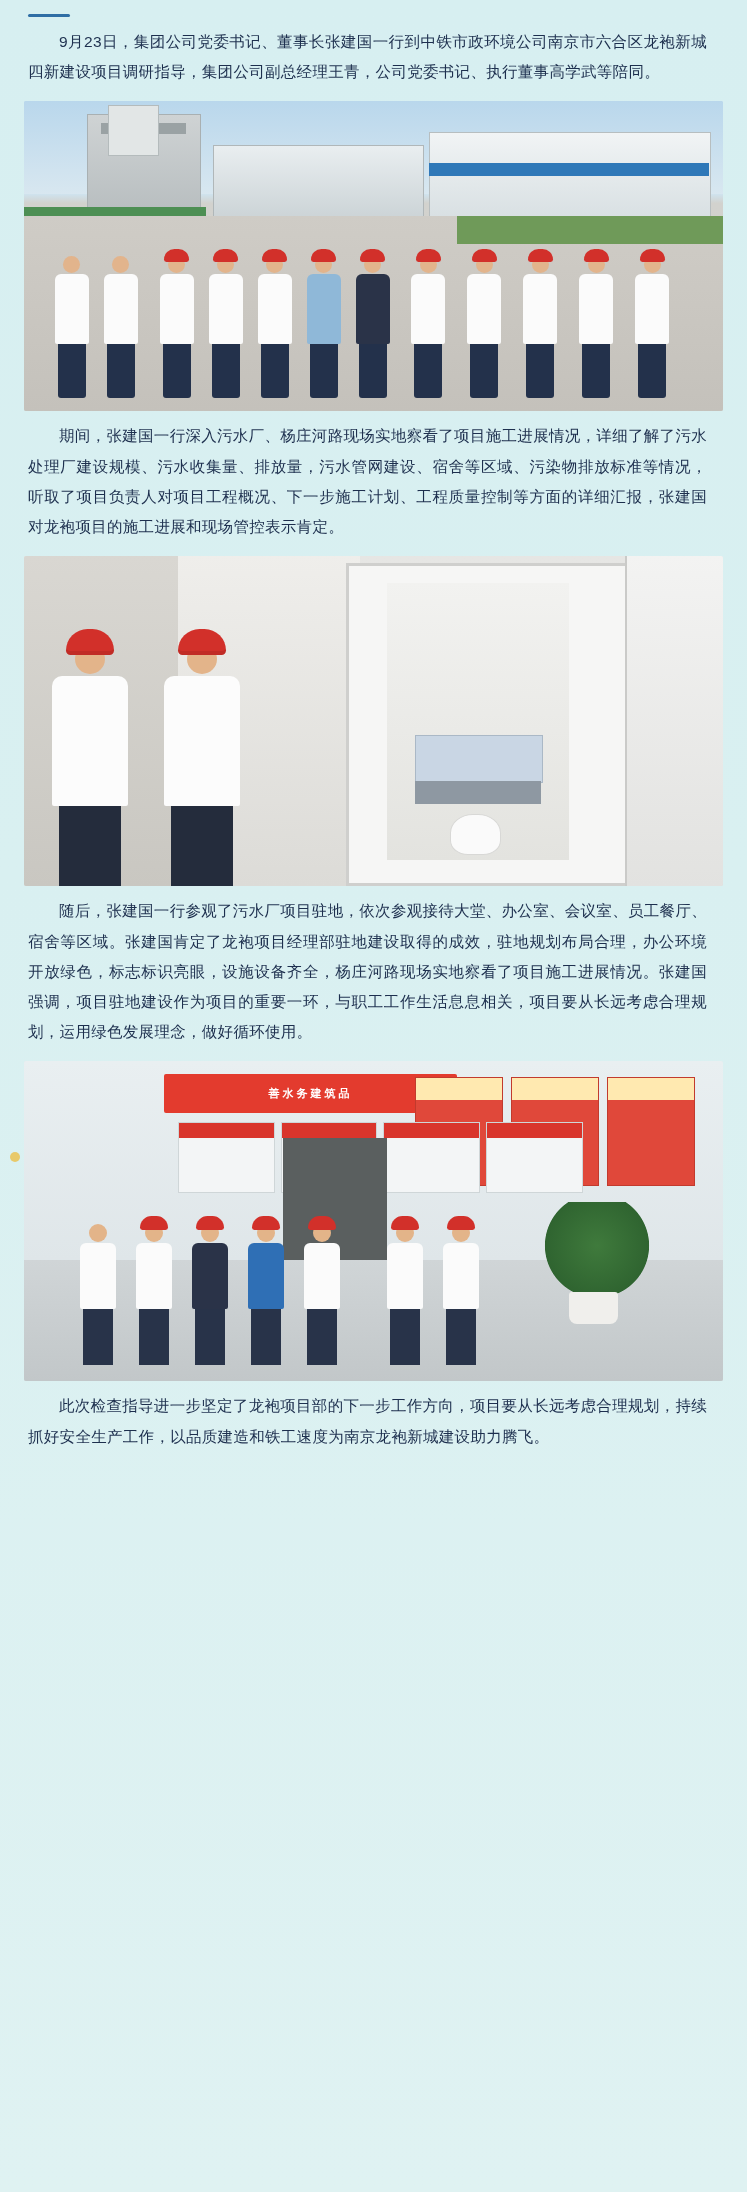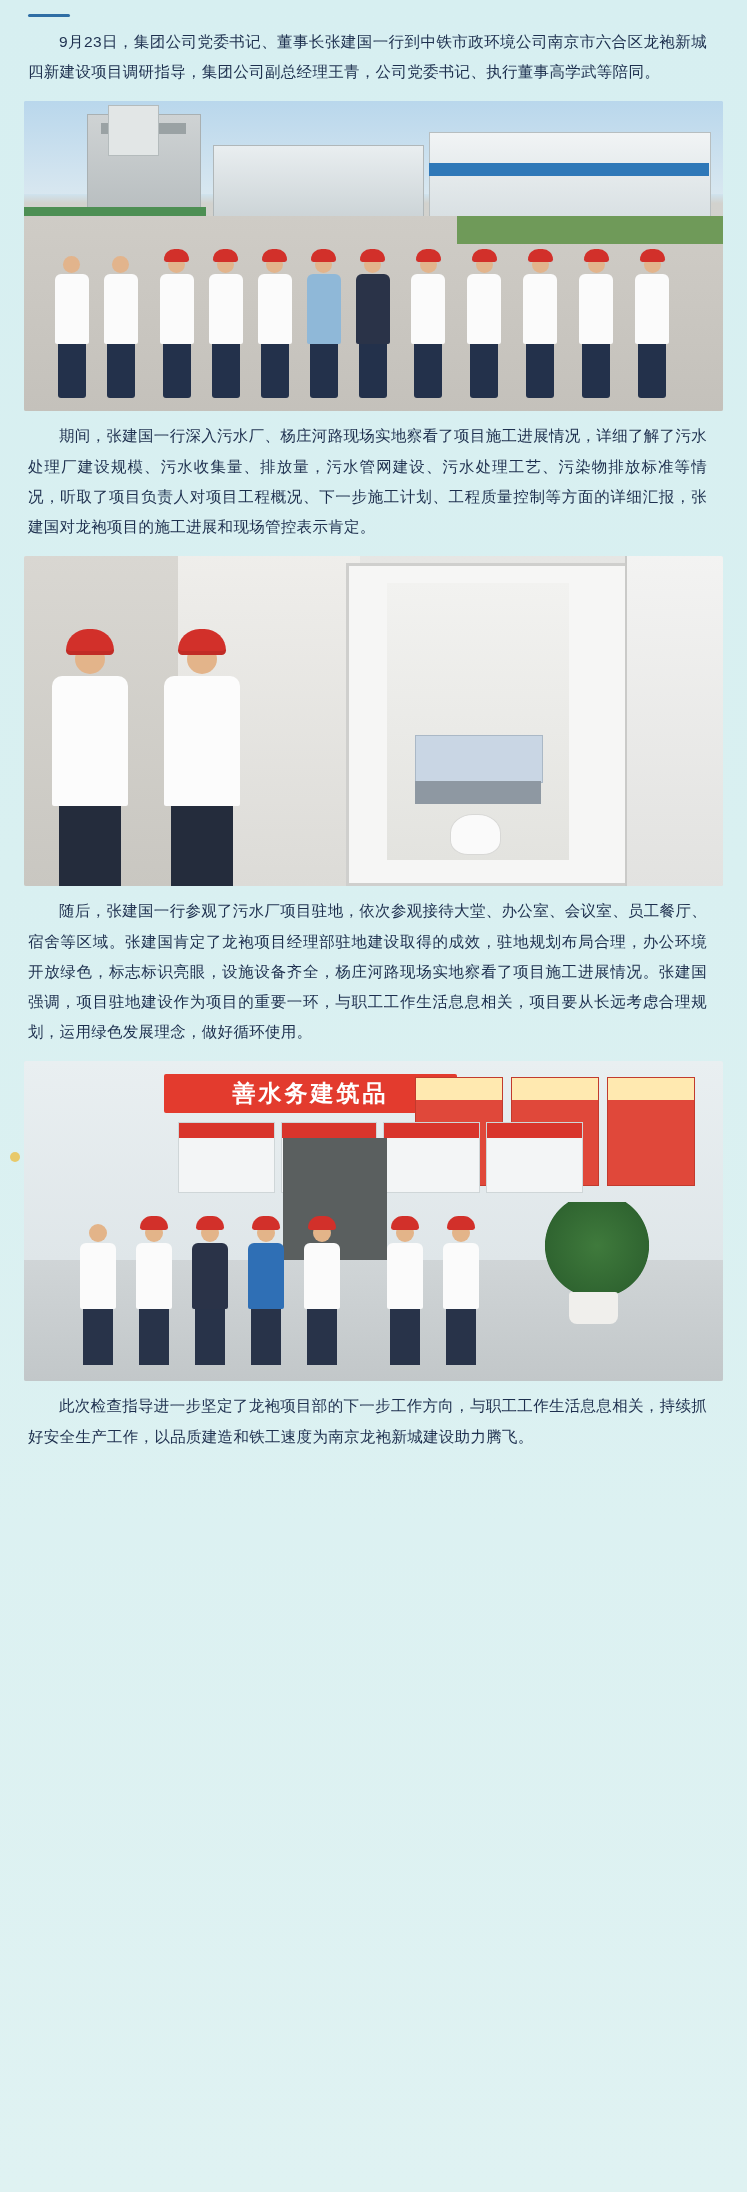--- a/index.html
+++ b/index.html
@@ -90,21 +90,21 @@
   .ph2 .p .head { width:30px; height:30px; border-radius:50%; background:#e3b48a; margin:0 auto; position:relative;}
   .ph2 .p .helmet { position:absolute; left:-9px; top:-15px; width:48px; height:26px; background:#d2302a; border-radius:24px 24px 5px 5px; box-shadow: inset 0 -4px 0 rgba(0,0,0,.08); }
   .ph2 .p .body { width:76px; height:130px; background:#fcfcfc; margin:2px auto 0; border-radius:10px 10px 2px 2px; }
   .ph2 .p .legs { width:62px; height:80px; background:#242c3c; margin:0 auto; }
   
   .ph3 {
     height: 320px;
     background: linear-gradient(180deg, #dfe7ea 0%, #d5dcdf 55%, #cfd4d6 100%);
   }
   .ph3 .wall { position:absolute; left:0; top:0; right:0; height:62%; background:linear-gradient(180deg,#e9eff1,#dfe6e9); }
-  .ph3 .banner { position:absolute; left:20%; top:4%; width:42%; height:12%; background:#e33b2e; border-radius:2px; color:#fff; font-size:23px; line-height:1; display:flex; align-items:center; justify-content:center; letter-spacing:3px; font-weight:bold;}
+  .ph3 .banner { position:absolute; left:20%; top:4%; width:42%; height:12%; background:#e33b2e; border-radius:2px; color:#fff; font-size:11px; line-height:1; display:flex; align-items:center; justify-content:center; letter-spacing:3px; font-weight:bold;}
   .ph3 .boards { position:absolute; left:22%; top:19%; width:58%; height:22%; display:flex; gap:6px; }
   .ph3 .boards .b { flex:1; background:#f3f5f6; border:1px solid #cfd6d8; }
   .ph3 .boards .b .bh { height:22%; background:#d9352c; }
   .ph3 .redposters { position:absolute; left:56%; top:5%; width:40%; height:34%; display:flex; gap:8px;}
   .ph3 .redposters .rp { flex:1; background:#e0483a; border:1px solid #c23a2d; }
   .ph3 .redposters .rp .rph { height:20%; background:#ffe9b0; }
   .ph3 .doorway { position:absolute; left:37%; top:24%; width:15%; height:46%; background:#5a5f5f; }
   .ph3 .floor { position:absolute; left:0; right:0; top:62%; bottom:0; background:linear-gradient(180deg,#d0d5d7,#c2c7c9); }
   .ph3 .plant { position:absolute; right:10%; top:44%; width:16%; height:34%; background:radial-gradient(circle at 50% 40%, #3f7a3c 0%, #2f6430 60%, rgba(47,100,48,0) 61%); }
   .ph3 .pot { position:absolute; right:15%; top:72%; width:7%; height:10%; background:#f0efec; border-radius:3px 3px 8px 8px; }
@@ -218,21 +218,21 @@
               <div class="helmet"></div>
             </div>
             <div class="body"></div>
             <div class="legs"></div>
           </div>
       </div>
       <span class="sr-only">户外施工现场，多名戴红色安全帽、穿白衬衫的人员在厂区内听取汇报</span>
     </div>
   </div>
 
-  <p class="para">期间，张建国一行深入污水厂、杨庄河路现场实地察看了项目施工进展情况，详细了解了污水处理厂建设规模、污水收集量、排放量，污水管网建设、污水处理工艺、污染物排放标准等情况，听取了项目负责人对项目工程概况、下一步施工计划、工程质量控制等方面的详细汇报，张建国对龙袍项目的施工进展和现场管控表示肯定。</p>
+  <p class="para">期间，张建国一行深入污水厂、杨庄河路现场实地察看了项目施工进展情况，详细了解了污水处理厂建设规模、污水收集量、排放量，污水管网建设、宿舍等区域、污染物排放标准等情况，听取了项目负责人对项目工程概况、下一步施工计划、工程质量控制等方面的详细汇报，张建国对龙袍项目的施工进展和现场管控表示肯定。</p>
 
   <div class="dot-l" style="top:1152px"></div>
 
   <div class="photo-wrap">
     <div class="photo ph2">
       <div class="wallL"></div>
       <div class="corridor"></div>
       <div class="doorframe"></div>
       <div class="room"></div>
       <div class="bed"></div>
@@ -336,15 +336,15 @@
           <div class="head">
             <div class="helmet"></div>
           </div>
           <div class="body"></div>
           <div class="legs"></div>
         </div>
       <span class="sr-only">室内大堂，墙面悬挂红色标语与宣传展板，一行人自门口走出</span>
     </div>
   </div>
 
-  <p class="para">此次检查指导进一步坚定了龙袍项目部的下一步工作方向，与职工工作生活息息相关，持续抓好安全生产工作，以品质建造和铁工速度为南京龙袍新城建设助力腾飞。</p>
+  <p class="para">此次检查指导进一步坚定了龙袍项目部的下一步工作方向，项目要从长远考虑合理规划，持续抓好安全生产工作，以品质建造和铁工速度为南京龙袍新城建设助力腾飞。</p>
 
 </div>
 
 </body></html>

